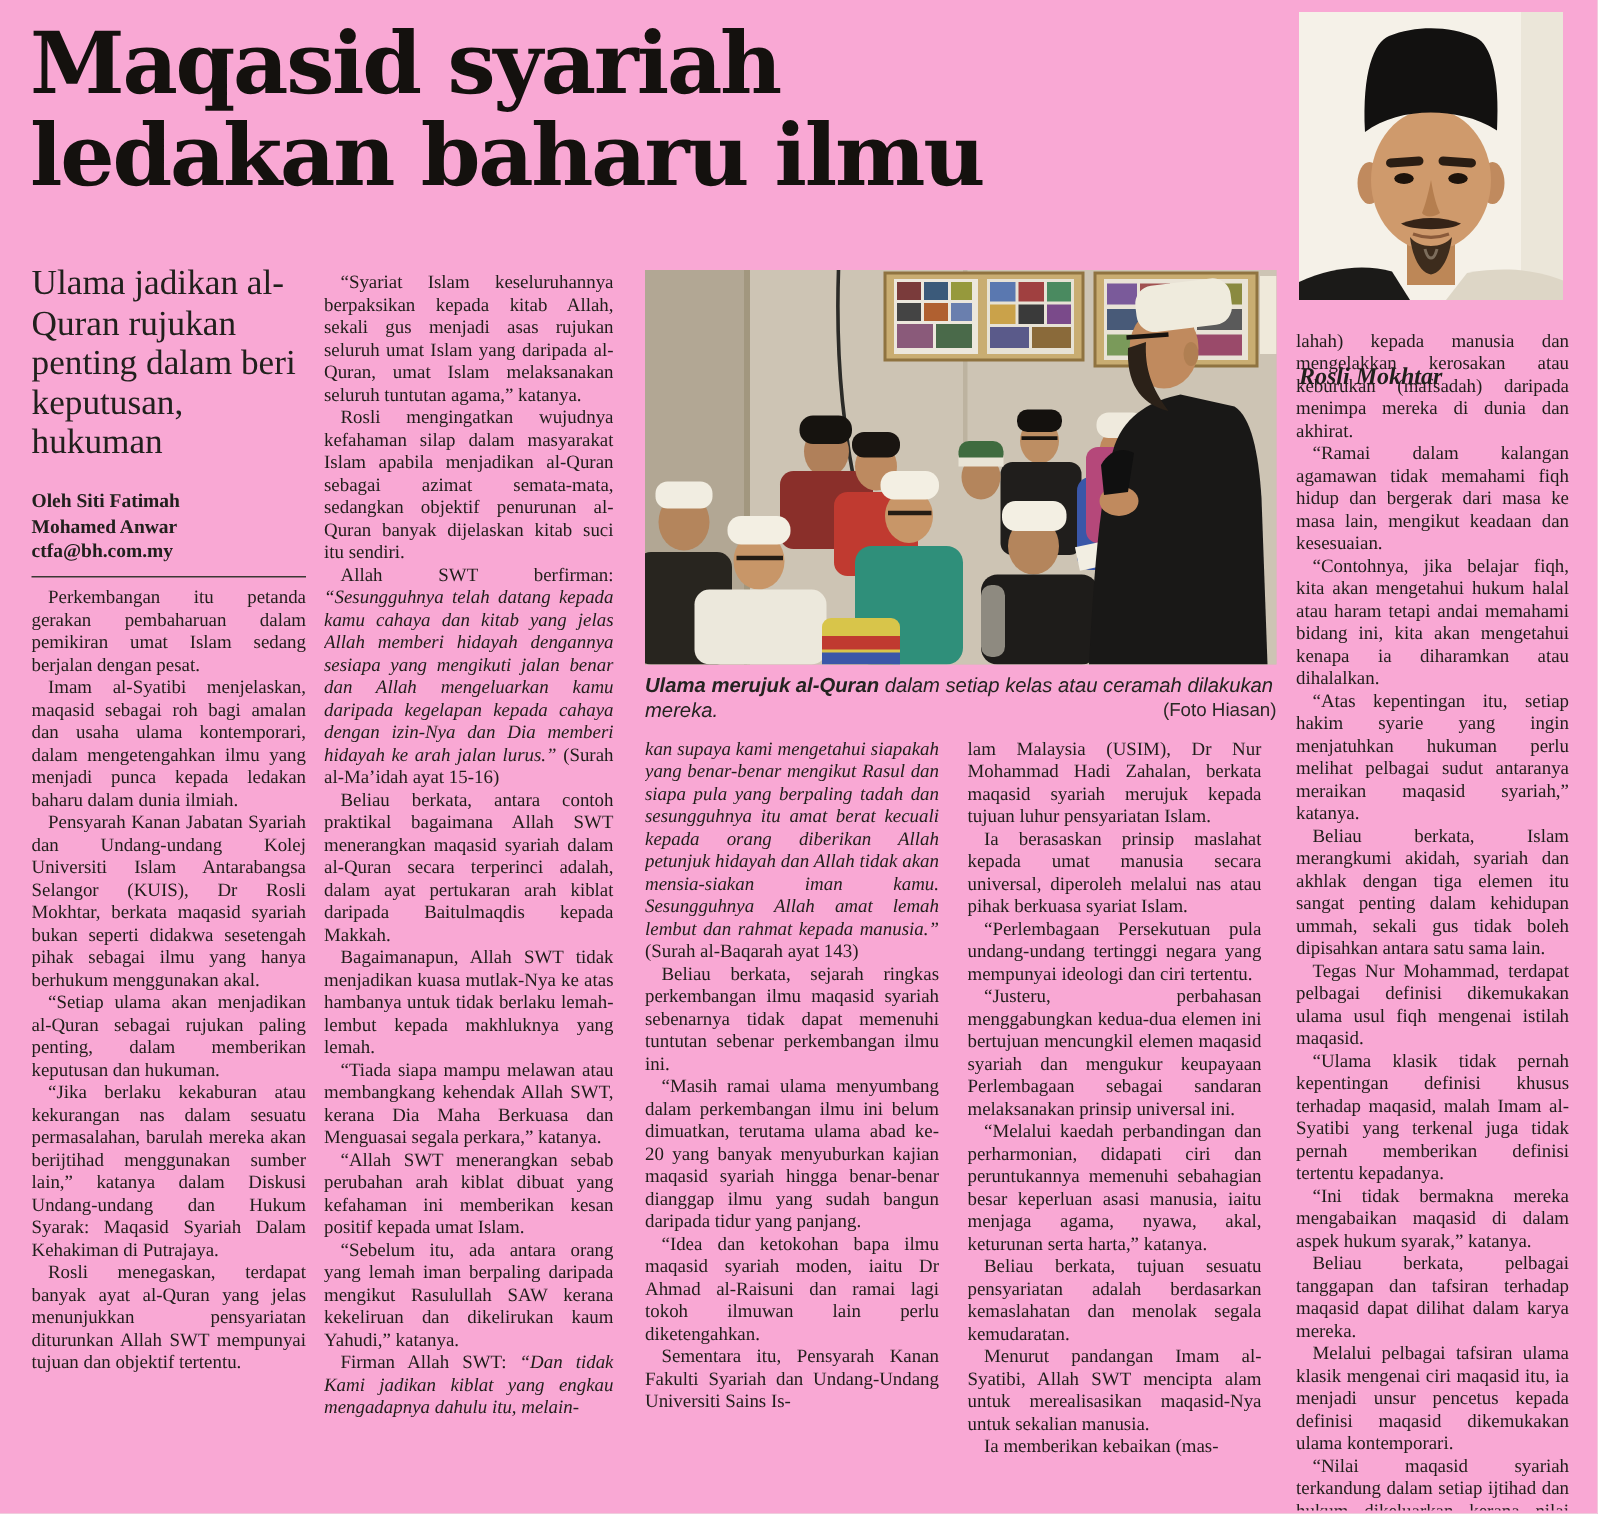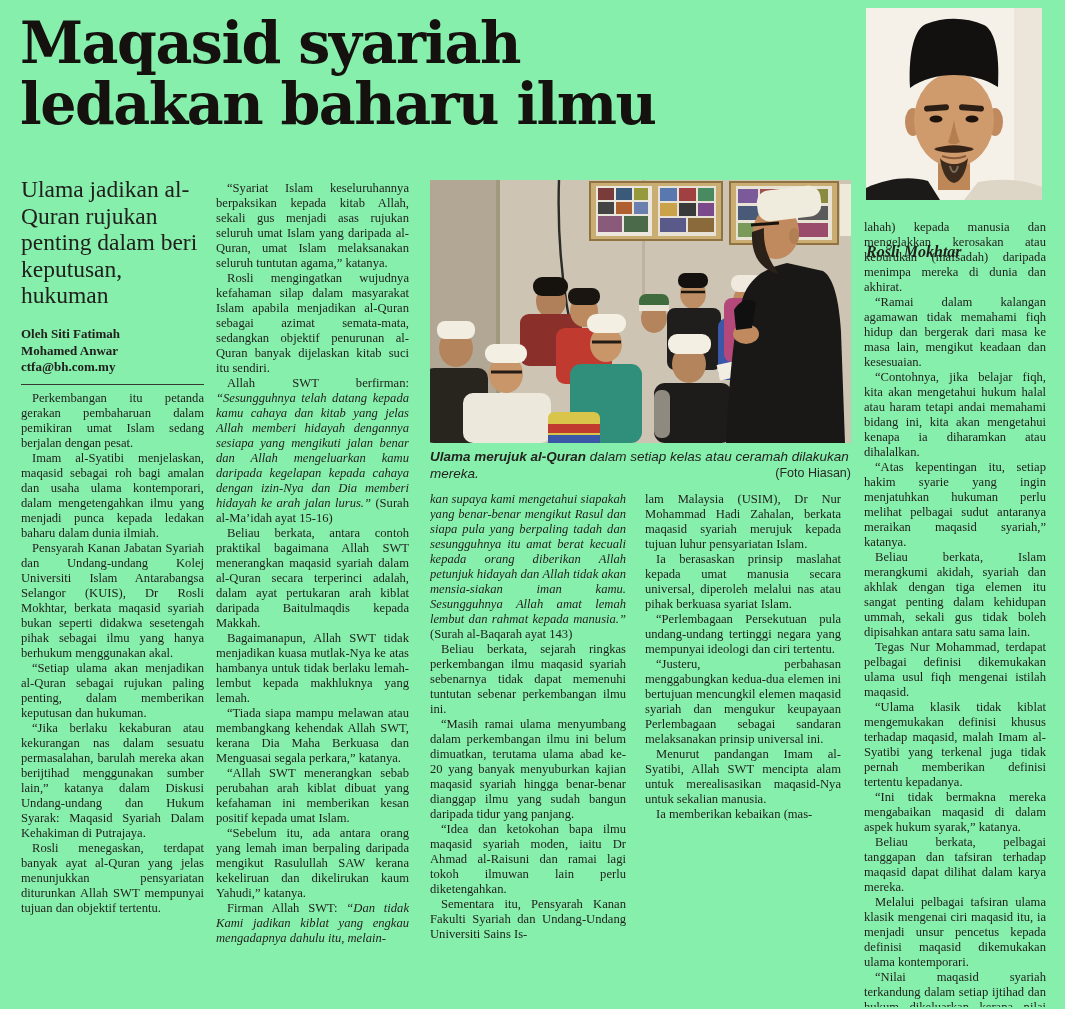--- a/index.html
+++ b/index.html
@@ -1,16 +1,16 @@
 <!DOCTYPE html>
 <html><head>
 <meta charset="utf-8">
 <style>
   html,body{margin:0;padding:0;background:#e8e8e4;}
-  .page{position:relative;width:1065px;height:1009px;background:#86efac;margin:0 auto;
+  .page{position:relative;width:1065px;height:1009px;background:#f9a8d4;margin:0 auto;
         font-family:"Liberation Serif",serif;color:#1d1c1a;overflow:hidden;}
   
   .headline{position:absolute;left:20px;top:12px;width:830px;
             font-family:"DejaVu Serif",serif;font-weight:bold;font-size:57px;
             line-height:61px;letter-spacing:-1.5px;color:#14110e;}
   
   .standfirst{position:absolute;left:21px;top:176px;width:183px;
               font-size:23.5px;line-height:26.5px;font-weight:normal;color:#21201d;}
   .byline{position:absolute;left:21px;top:326px;width:183px;
           font-size:13px;line-height:16.5px;font-weight:bold;color:#21201d;}
@@ -82,31 +82,33 @@
       <p><span>Beliau berkata, sejarah ringkas perkembangan ilmu maqasid syariah sebenarnya tidak dapat memenuhi tuntutan sebenar perkembangan ilmu ini.</span></p>
       <p><span>“Masih ramai ulama menyumbang dalam perkembangan ilmu ini belum dimuatkan, terutama ulama abad ke-20 yang banyak menyuburkan kajian maqasid syariah hingga benar-benar dianggap ilmu yang sudah bangun daripada tidur yang panjang.</span></p>
       <p><span>“Idea dan ketokohan bapa ilmu maqasid syariah moden, iaitu Dr Ahmad al-Raisuni dan ramai lagi tokoh ilmuwan lain perlu diketengahkan.</span></p>
       <p><span>Sementara itu, Pensyarah Kanan Fakulti Syariah dan Undang-Undang Universiti Sains Is-</span></p>
     </div>
   <div class="col" id="col4">
       <p class="noindent"><span>lam Malaysia (USIM), Dr Nur Mohammad Hadi Zahalan, berkata maqasid syariah merujuk kepada tujuan luhur pensyariatan Islam.</span></p>
       <p><span>Ia berasaskan prinsip maslahat kepada umat manusia secara universal, diperoleh melalui nas atau pihak berkuasa syariat Islam.</span></p>
       <p><span>“Perlembagaan Persekutuan pula undang-undang tertinggi negara yang mempunyai ideologi dan ciri tertentu.</span></p>
       <p><span>“Justeru, perbahasan menggabungkan kedua-dua elemen ini bertujuan mencungkil elemen maqasid syariah dan mengukur keupayaan Perlembagaan sebagai sandaran melaksanakan prinsip universal ini.</span></p>
+      <p><span>“Melalui kaedah perbandingan dan perharmonian, didapati ciri dan peruntukannya memenuhi sebahagian besar keperluan asasi manusia, iaitu menjaga agama, nyawa, akal, keturunan serta harta,” katanya.</span></p>
+      <p><span>Beliau berkata, tujuan sesuatu pensyariatan adalah berdasarkan kemaslahatan dan menolak segala kemudaratan.</span></p>
       <p><span>Menurut pandangan Imam al-Syatibi, Allah SWT mencipta alam untuk merealisasikan maqasid-Nya untuk sekalian manusia.</span></p>
       <p><span>Ia memberikan kebaikan (mas-</span></p>
     </div>
   <div class="col" id="col5">
       <p class="noindent"><span>lahah) kepada manusia dan mengelakkan kerosakan atau keburukan (mafsadah) daripada menimpa mereka di dunia dan akhirat.</span></p>
       <p><span>“Ramai dalam kalangan agamawan tidak memahami fiqh hidup dan bergerak dari masa ke masa lain, mengikut keadaan dan kesesuaian.</span></p>
       <p><span>“Contohnya, jika belajar fiqh, kita akan mengetahui hukum halal atau haram tetapi andai memahami bidang ini, kita akan mengetahui kenapa ia diharamkan atau dihalalkan.</span></p>
       <p><span>“Atas kepentingan itu, setiap hakim syarie yang ingin menjatuhkan hukuman perlu melihat pelbagai sudut antaranya meraikan maqasid syariah,” katanya.</span></p>
       <p><span>Beliau berkata, Islam merangkumi akidah, syariah dan akhlak dengan tiga elemen itu sangat penting dalam kehidupan ummah, sekali gus tidak boleh dipisahkan antara satu sama lain.</span></p>
       <p><span>Tegas Nur Mohammad, terdapat pelbagai definisi dikemukakan ulama usul fiqh mengenai istilah maqasid.</span></p>
-      <p><span>“Ulama klasik tidak kiblat mengemukakan definisi khusus terhadap maqasid, malah Imam al-Syatibi yang terkenal juga tidak pernah memberikan definisi tertentu kepadanya.</span></p>
+      <p><span>“Ulama klasik tidak pernah kepentingan definisi khusus terhadap maqasid, malah Imam al-Syatibi yang terkenal juga tidak pernah memberikan definisi tertentu kepadanya.</span></p>
       <p><span>“Ini tidak bermakna mereka mengabaikan maqasid di dalam aspek hukum syarak,” katanya.</span></p>
       <p><span>Beliau berkata, pelbagai tanggapan dan tafsiran terhadap maqasid dapat dilihat dalam karya mereka.</span></p>
       <p><span>Melalui pelbagai tafsiran ulama klasik mengenai ciri maqasid itu, ia menjadi unsur pencetus kepada definisi maqasid dikemukakan ulama kontemporari.</span></p>
       <p><span>“Nilai maqasid syariah terkandung dalam setiap ijtihad dan hukum dikeluarkan kerana nilai maqasid syariah sendiri sudah sedia terkandung dalam al-Quran dan sunnah,” katanya.</span></p>
     </div>
 
   <div class="main-photo">
     <svg width="421" height="263" viewBox="0 0 421 263">
       <rect width="421" height="263" fill="#cdc4b4"></rect>
       <rect x="0" y="0" width="68" height="263" fill="#b2a794"></rect>

